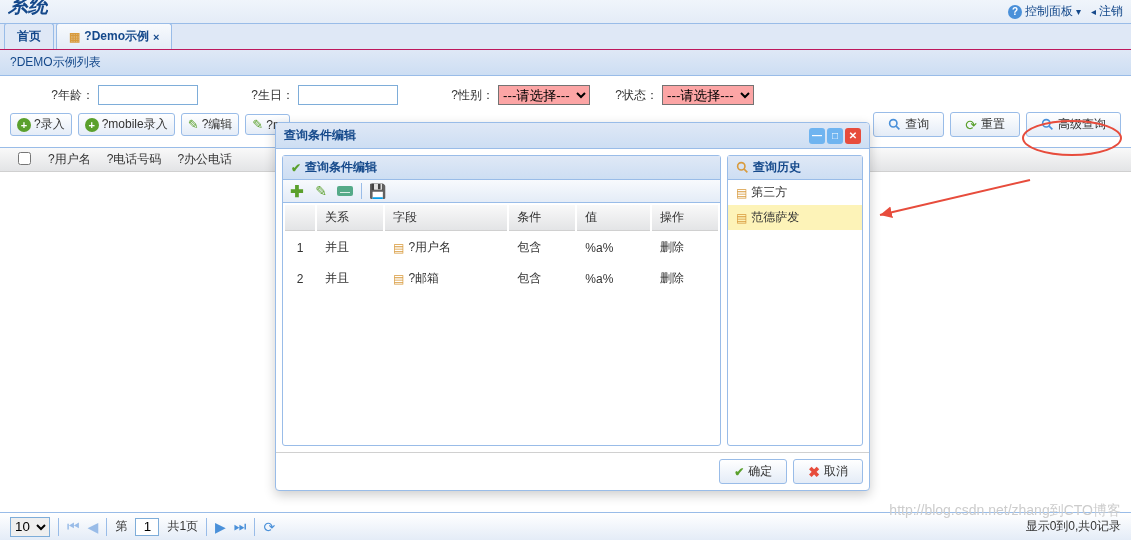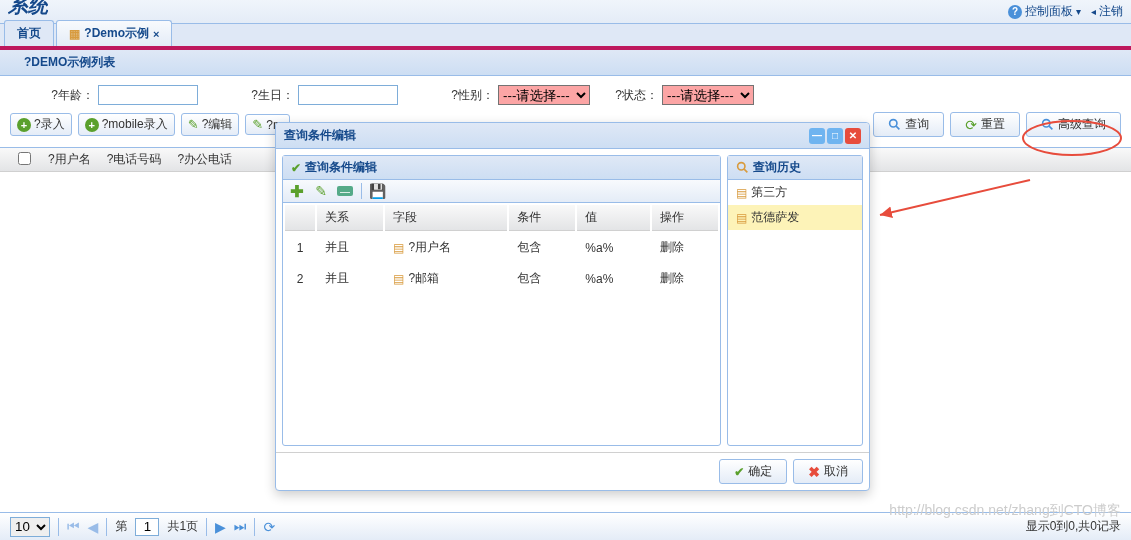--- a/index.html
+++ b/index.html
@@ -3,25 +3,25 @@
 <meta charset="utf-8">
 <style>
 * { box-sizing: border-box; margin: 0; padding: 0; }
 body { font-family: Arial, "Microsoft YaHei", sans-serif; font-size: 12px; background: #fff; color: #333; overflow: hidden; }
 .top-bar { height: 24px; background: linear-gradient(#f0f5fb, #e4ecf7); border-bottom: 1px solid #99bce8; display: flex; justify-content: space-between; align-items: center; padding: 0 8px; }
 .top-title { font-size: 20px; font-weight: bold; color: #15498b; font-style: italic; overflow: hidden; height: 24px; line-height: 10px; }
 .top-links { display: flex; gap: 10px; }
 .top-link { color: #15498b; display: flex; align-items: center; gap: 3px; cursor: pointer; }
 .help-icon { width: 14px; height: 14px; border-radius: 50%; background: #4a90d9; color: #fff; display: inline-flex; align-items: center; justify-content: center; font-size: 10px; font-weight: bold; }
 .arrow-icon { color: #15498b; font-size: 10px; }
-.tabs { height: 26px; background: #dfe8f6; border-bottom: 4px solid #be185d; display: flex; align-items: flex-end; padding-left: 4px; }
+.tabs { height: 26px; background: #dfe8f6; border-bottom: 1px solid #be185d; display: flex; align-items: flex-end; padding-left: 4px; }
 .tab { padding: 4px 12px; border: 1px solid #99bce8; border-bottom: none; background: linear-gradient(#f8fafd, #e4ecf7); border-radius: 3px 3px 0 0; margin-right: 2px; cursor: pointer; color: #15498b; font-weight: bold; display: flex; align-items: center; gap: 4px; }
 .tab.inactive { background: #dfe8f6; border-color: #99bce8; }
 .tab .close { color: #15498b; font-size: 11px; cursor: pointer; }
-.section-hdr { background: linear-gradient(#dfe8f6, #cddef3); border-bottom: 1px solid #99bce8; padding: 4px 24px; font-weight: bold; color: #15498b; }
+.section-hdr { background: linear-gradient(#dfe8f6, #cddef3); border-bottom: 1px solid #99bce8; padding: 4px 10px; font-weight: normal; color: #15498b; }
 .filter-area { padding: 6px 10px; border-bottom: 1px solid #99bce8; }
 .filter-row { display: flex; align-items: center; height: 26px; }
 .filter-group { display: flex; align-items: center; }
 .filter-label { width: 88px; text-align: right; padding-right: 4px; }
 .filter-input { width: 100px; height: 20px; border: 1px solid #7eadd9; background: #fff; }
 .filter-select { width: 92px; height: 20px; border: 1px solid #737373; background: #fca5a5; }
 .tilde { padding: 0 4px; }
 .toolbar { display: flex; align-items: center; gap: 6px; padding: 4px 0; }
 .tb-btn { display: inline-flex; align-items: center; gap: 3px; padding: 2px 6px; background: linear-gradient(#fff, #e4ecf7); border: 1px solid #99bce8; border-radius: 3px; cursor: pointer; }
 .plus-icon { width: 14px; height: 14px; border-radius: 50%; background: #5aa02c; color: #fff; display: inline-flex; align-items: center; justify-content: center; font-size: 11px; font-weight: bold; }

